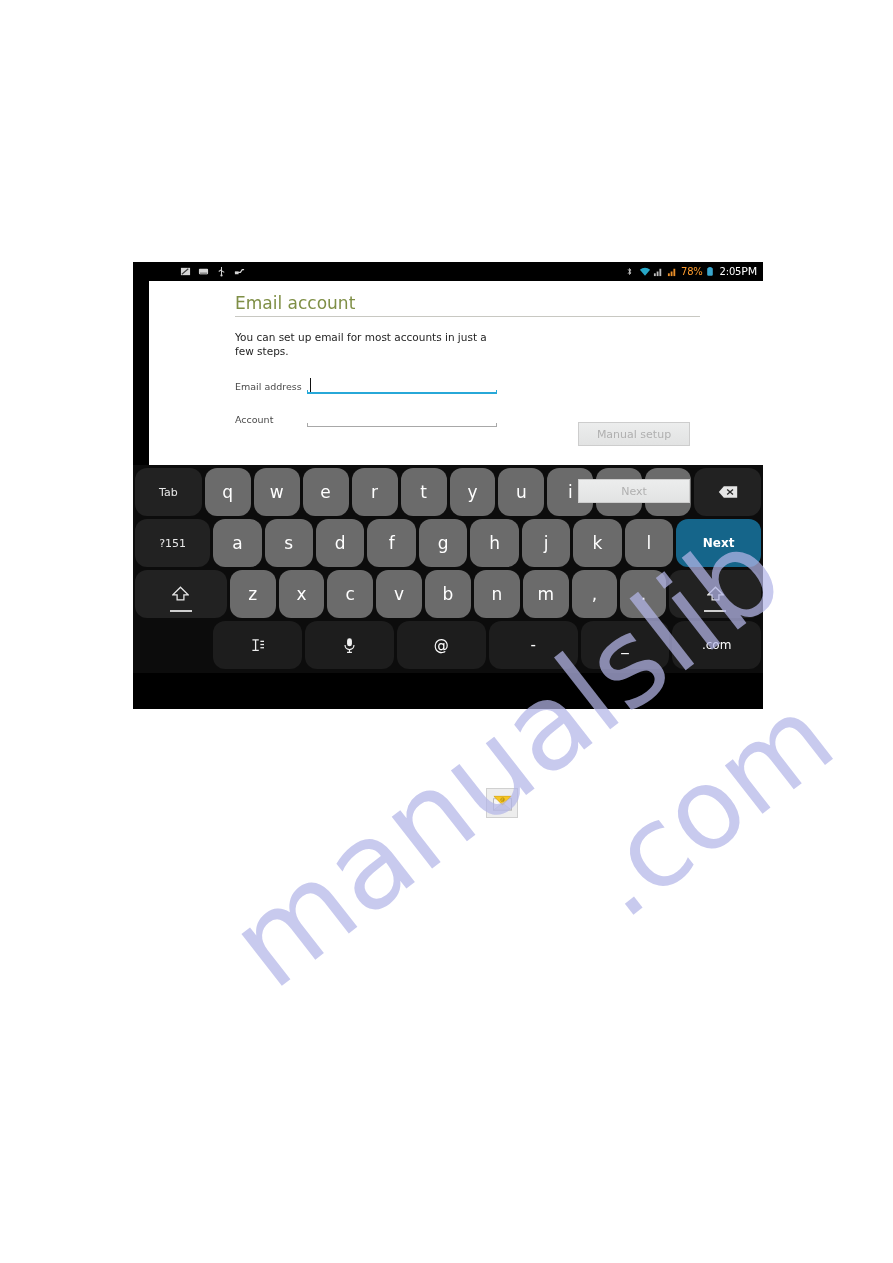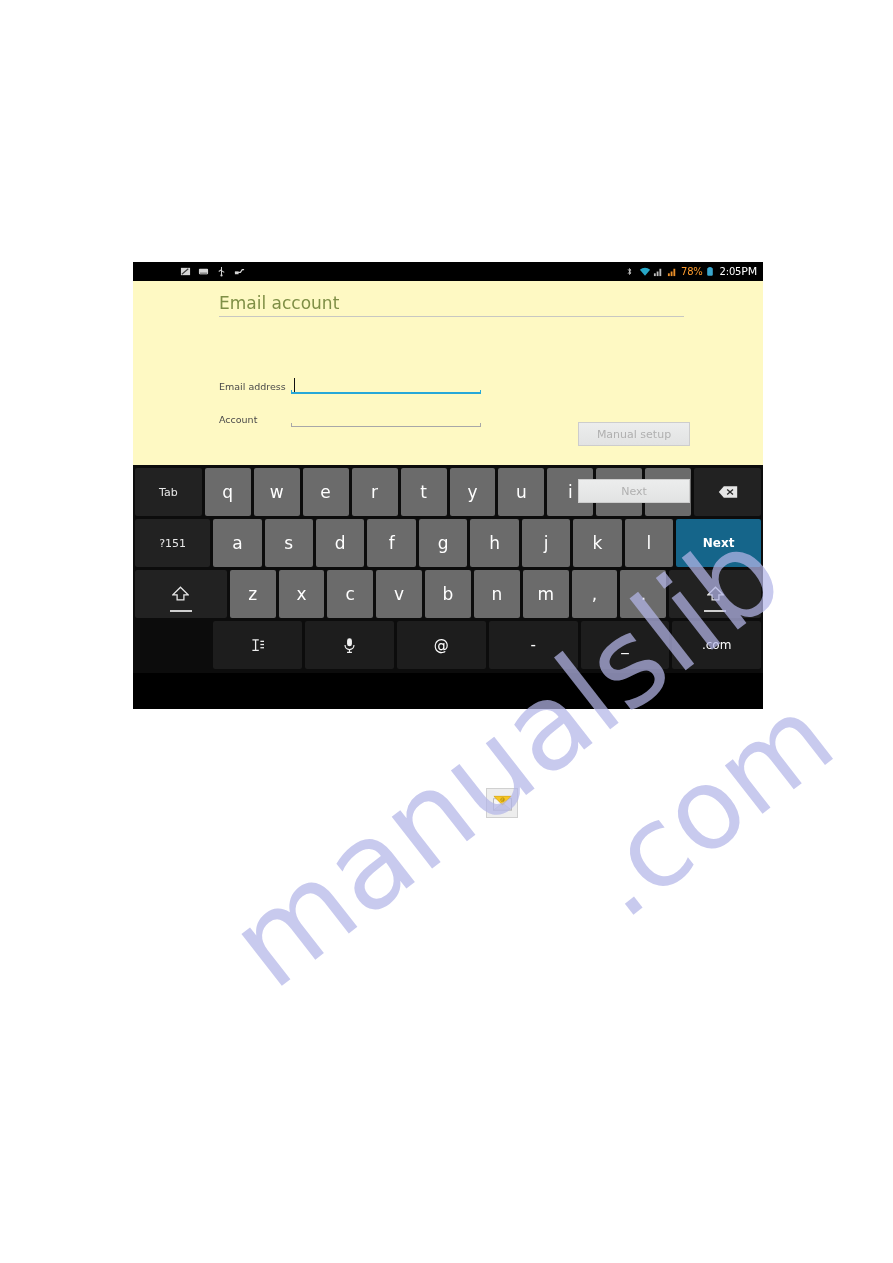--- a/index.html
+++ b/index.html
@@ -106,23 +106,24 @@
   #action-title {
     margin-left: 11px;
     font-family: "DejaVu Sans", sans-serif;
     font-size: 12px;
     color: #222;
   }
 
   
   #content {
     height: 184px;
-    background: #fef9c3;
+    background: #ffffff;
     position: relative;
     box-sizing: border-box;
+    margin-left: 16px;
   }
   #form-head {
     position: absolute;
     left: 86px; top: 12px;
     width: 465px;
   }
   #form-title {
     font-family: "DejaVu Sans", sans-serif;
     font-size: 17px;
     color: #7f8f46;
@@ -229,21 +230,21 @@
   }
   .kb-row {
     display: flex;
     gap: 3px;
     margin-bottom: 3px;
     height: 48px;
   }
   .kb-row:last-child { margin-bottom: 0; }
   .key {
     background: #6b6b6b;
-    border-radius: 2px;
+    border-radius: 12px;
     display: flex;
     align-items: center;
     justify-content: center;
     color: #ffffff;
     font-family: "DejaVu Sans", sans-serif;
     font-size: 17px;
     flex: 1 1 0;
     user-select: none;
   }
   .key.mod {
@@ -370,20 +371,21 @@
   </div>
 
 
   <div id="content">
 
     <div id="form-head">
       <div id="form-title">Email account</div>
       <div id="title-rule"></div>
     </div>
 
+    <div id="form-desc">You can set up email for most accounts in just a few steps.</div>
 
     <div class="field-row" id="field-email">
       <div class="field-label">Email address</div>
       <div class="field-box">
         <input class="field-input" type="text" value="" style="">
         <span class="caret"></span>
         <span class="field-underline"></span>
       </div>
     </div>
 

